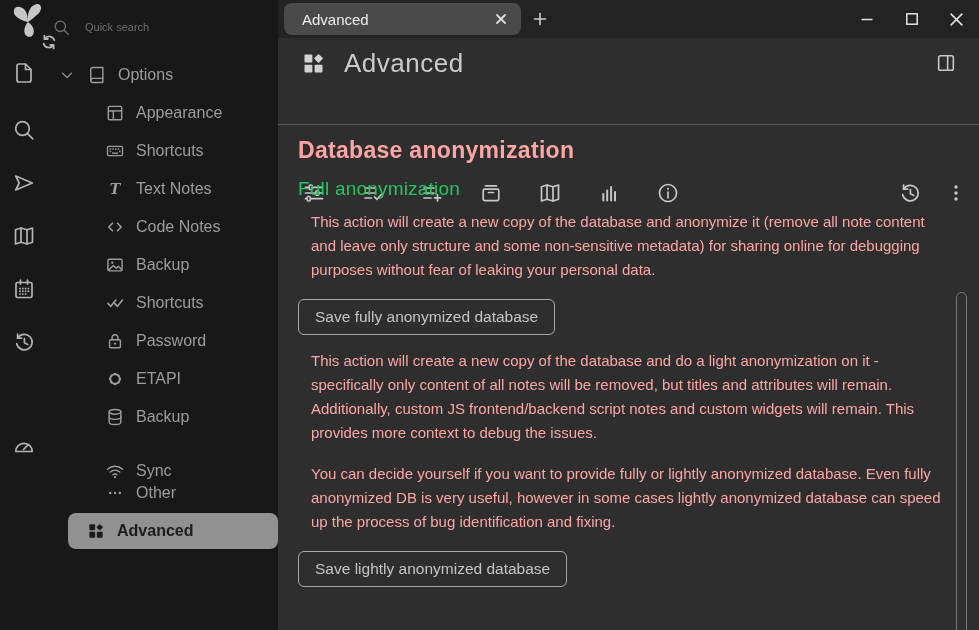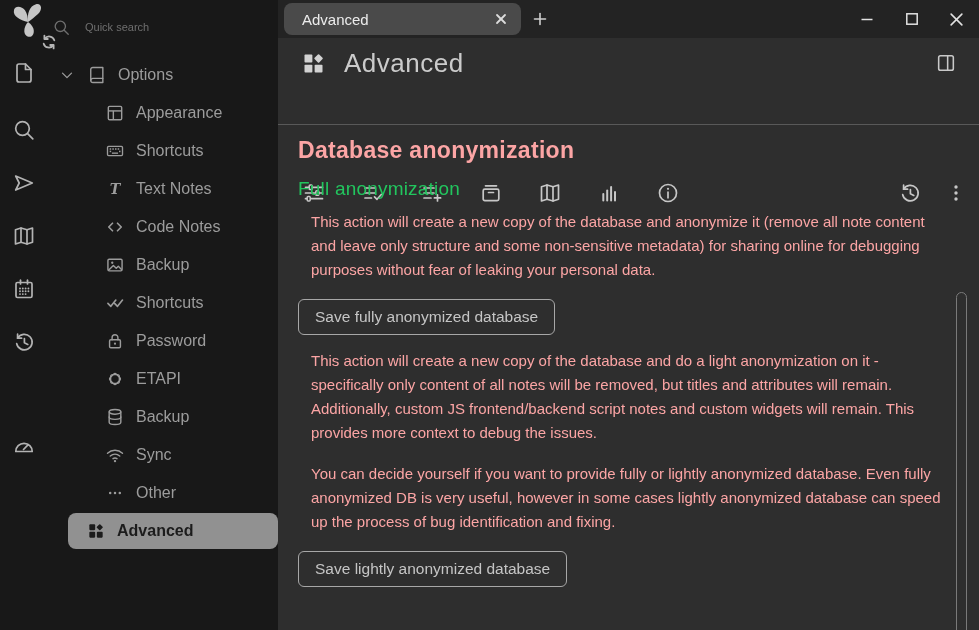--- a/index.html
+++ b/index.html
@@ -245,21 +245,21 @@
   <div class="tree-row tree-child" style="top:360px">
     <svg class="t-icon" viewBox="0 0 24 24">
       <g fill="none" stroke="currentColor" stroke-width="1.6" stroke-linejoin="round">
         <rect x="6.8" y="6.8" width="10.4" height="10.4" rx="2.4"></rect>
         <rect x="6.8" y="6.8" width="10.4" height="10.4" rx="2.4" transform="rotate(45 12 12)"></rect>
       </g>
     </svg>
     <span>ETAPI</span>
   </div>
 
-  <div class="tree-row tree-child" style="top:436px">
+  <div class="tree-row tree-child" style="top:452px">
     <svg class="t-icon" viewBox="0 0 24 24">
       <g fill="none" stroke="currentColor" stroke-width="1.7" stroke-linecap="round">
         <path d="M3 9.8 a13.5 13.5 0 0 1 18 0"></path>
         <path d="M6.3 13.2 a9 9 0 0 1 11.4 0"></path>
         <path d="M9.6 16.4 a4.2 4.2 0 0 1 4.8 0"></path>
       </g>
       <circle cx="12" cy="19.3" r="1.4" fill="currentColor"></circle>
     </svg>
     <span>Sync</span>
   </div>

